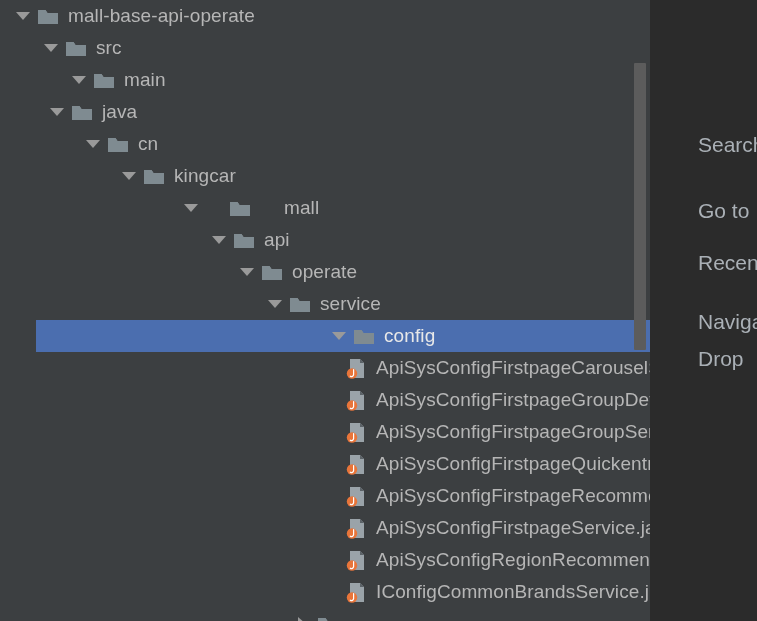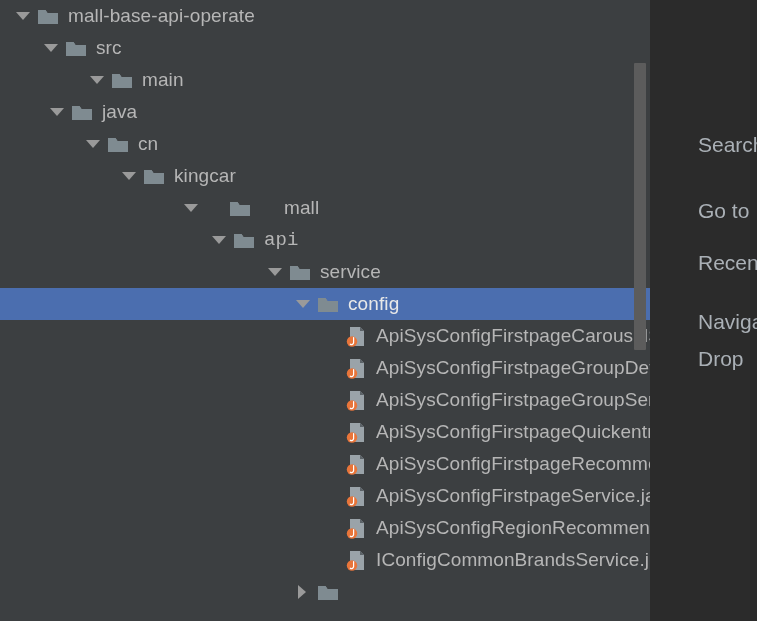--- a/index.html
+++ b/index.html
@@ -173,21 +173,21 @@
             <span class="folder-icon">
               <svg width="22" height="17" viewBox="0 0 22 17">
                 <path d="M0 2 L0 16 L20 16 L20 5 L9.5 5 L7.5 2 Z" fill="#7f8b91"></path>
                 <path d="M0 2 L7.5 2 L9.5 5 L0 5 Z" fill="#7f8b91"></path>
               </svg>
             </span>
             <span class="node-label">src</span>
           </div>
         </div>
         <div class="tree-row">
-          <div class="row-inner" style="padding-left: 88px;">
+          <div class="row-inner" style="padding-left: 70px;">
             <span class="twisty expanded"></span>
             <span class="folder-icon">
               <svg width="22" height="17" viewBox="0 0 22 17">
                 <path d="M0 2 L0 16 L20 16 L20 5 L9.5 5 L7.5 2 Z" fill="#7f8b91"></path>
                 <path d="M0 2 L7.5 2 L9.5 5 L0 5 Z" fill="#7f8b91"></path>
               </svg>
             </span>
             <span class="node-label">main</span>
           </div>
         </div>
@@ -233,44 +233,56 @@
             <span class="folder-icon">
               <svg width="22" height="17" viewBox="0 0 22 17">
                 <path d="M0 2 L0 16 L20 16 L20 5 L9.5 5 L7.5 2 Z" fill="#7f8b91"></path>
                 <path d="M0 2 L7.5 2 L9.5 5 L0 5 Z" fill="#7f8b91"></path>
               </svg>
             </span>
             <span class="node-label">mall</span>
           </div>
         </div>
         <div class="tree-row">
-          <div class="row-inner" style="padding-left: 210px; font-family: Liberation Mono, monospace;">
+          <div class="row-inner" style="padding-left: 210px;">
             <span class="twisty expanded"></span>
             <span class="folder-icon">
               <svg width="22" height="17" viewBox="0 0 22 17">
                 <path d="M0 2 L0 16 L20 16 L20 5 L9.5 5 L7.5 2 Z" fill="#7f8b91"></path>
                 <path d="M0 2 L7.5 2 L9.5 5 L0 5 Z" fill="#7f8b91"></path>
               </svg>
             </span>
             <span class="node-label">api</span>
           </div>
         </div>
         <div class="tree-row">
+          <div class="row-inner" style="padding-left: 238px;">
+            <span class="twisty expanded"></span>
+            <span class="folder-icon">
+              <svg width="22" height="17" viewBox="0 0 22 17">
+                <path d="M0 2 L0 16 L20 16 L20 5 L9.5 5 L7.5 2 Z" fill="#7f8b91"></path>
+                <path d="M0 2 L7.5 2 L9.5 5 L0 5 Z" fill="#7f8b91"></path>
+              </svg>
+            </span>
+            <span class="node-label">operate</span>
+          </div>
+        </div>
+        <div class="tree-row">
           <div class="row-inner" style="padding-left: 266px;">
             <span class="twisty expanded"></span>
             <span class="folder-icon">
               <svg width="22" height="17" viewBox="0 0 22 17">
                 <path d="M0 2 L0 16 L20 16 L20 5 L9.5 5 L7.5 2 Z" fill="#7f8b91"></path>
                 <path d="M0 2 L7.5 2 L9.5 5 L0 5 Z" fill="#7f8b91"></path>
               </svg>
             </span>
             <span class="node-label">service</span>
           </div>
         </div>
-        <div class="tree-row selected" style="background: rgb(75, 110, 175);">
+        <div class="tree-row selected" style="background: rgb(75, 110, 175); margin-left: 36px;">
           <div class="row-inner" style="padding-left: 294px;">
             <span class="twisty expanded"></span>
             <span class="folder-icon">
               <svg width="22" height="17" viewBox="0 0 22 17">
                 <path d="M0 2 L0 16 L20 16 L20 5 L9.5 5 L7.5 2 Z" fill="#7f8b91"></path>
                 <path d="M0 2 L7.5 2 L9.5 5 L0 5 Z" fill="#7f8b91"></path>
               </svg>
             </span>
             <span class="node-label">config</span>
           </div>

